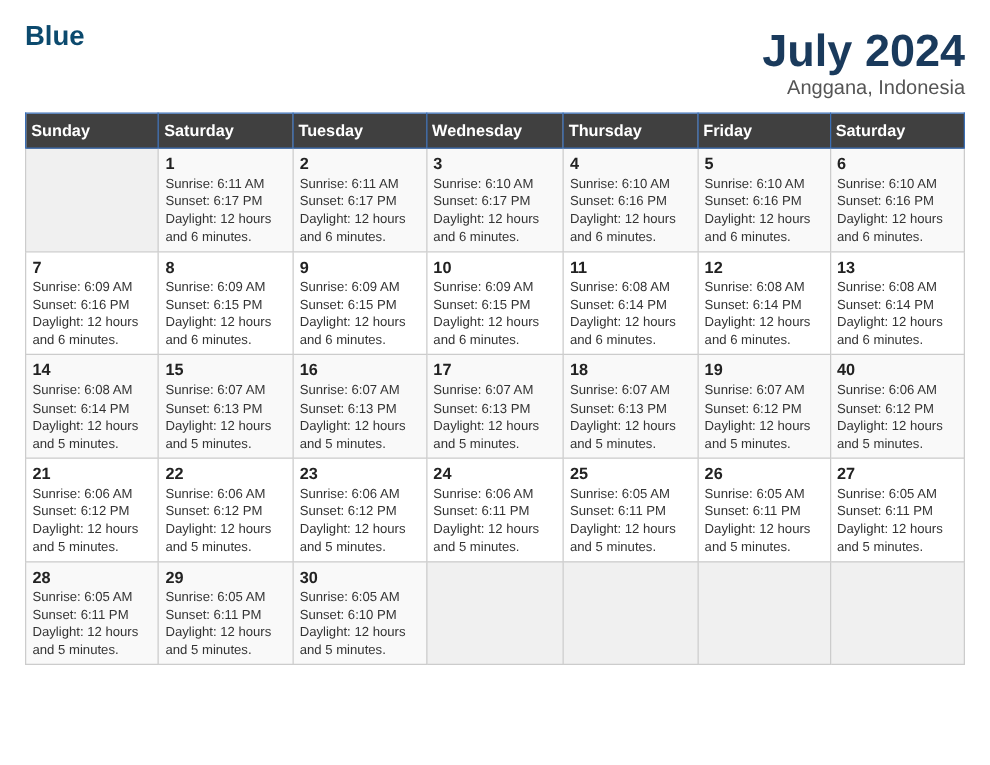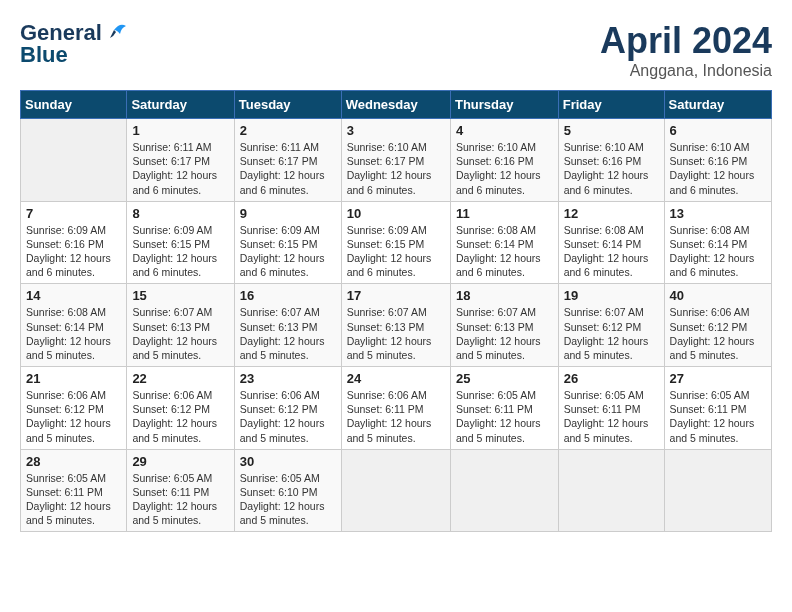--- a/index.html
+++ b/index.html
@@ -32,21 +32,21 @@
     .location-title {
       font-size: 16px;
       color: #555;
     }
     .calendar-table {
       width: 100%;
       border-collapse: collapse;
       font-size: 11px;
     }
     .calendar-table th {
-      background-color: #0c4a6e;
+      background-color: #404040;
       color: #fff;
       padding: 6px 4px;
       text-align: left;
       font-size: 13px;
       font-weight: bold;
       border: 1px solid #3a6eb5;
     }
     .calendar-table td {
       border: 1px solid #ccc;
       vertical-align: top;
@@ -75,31 +75,24 @@
     }
     .empty-cell {
       background-color: #f0f0f0 !important;
     }
   </style>
 </head>
 <body>
 
 <div class="header-section">
   <div class="logo">
-    <div style="display:flex;align-items:center;gap:2px;">
-      <span style="font-size:22px;font-weight:bold;color:#1a3a5c;">General</span>
-      <svg width="22" height="22" viewBox="0 0 22 22" style="margin-left:2px;margin-top:-4px;">
-        <path d="M8 10 Q14 2 20 6 Q15 8 14 14 Q11 10 8 10Z" fill="#2196F3"></path>
-        <path d="M10 12 Q8 16 4 18 Q6 14 8 10Z" fill="#1a3a5c"></path>
-      </svg>
-    </div>
     <span style="font-size:22px;font-weight:bold;color:#0c4a6e;margin-top:-4px;">Blue</span>
   </div>
   <div class="title-section">
-    <div class="month-title">April 2024</div>
+    <div class="month-title">July 2024</div>
     <div class="location-title">Anggana, Indonesia</div>
   </div>
 </div>
 
 <table class="calendar-table">
   <thead>
     <tr>
       <th>Sunday</th>
       <th>Saturday</th>
       <th>Tuesday</th>

